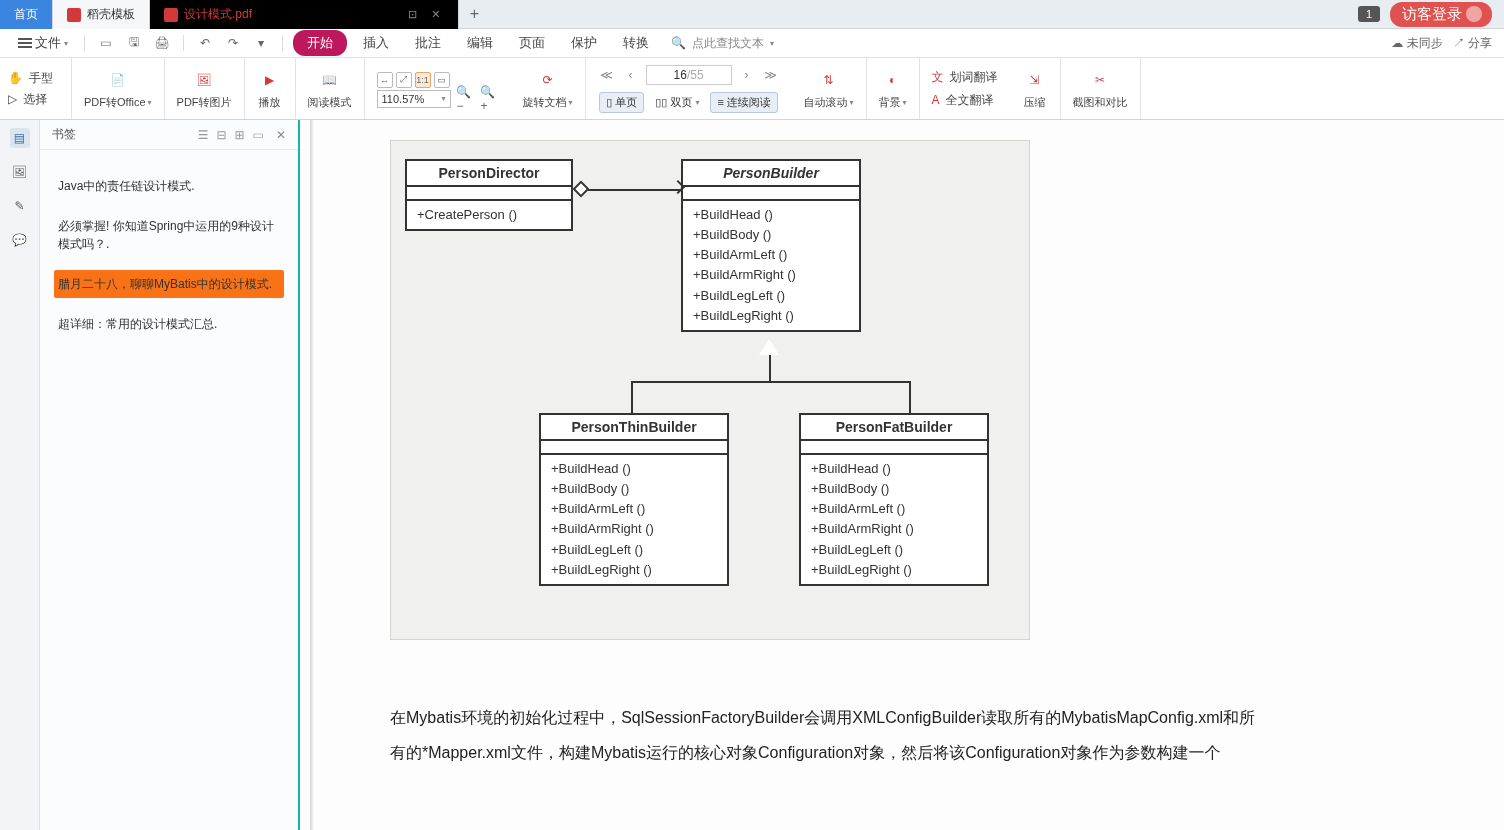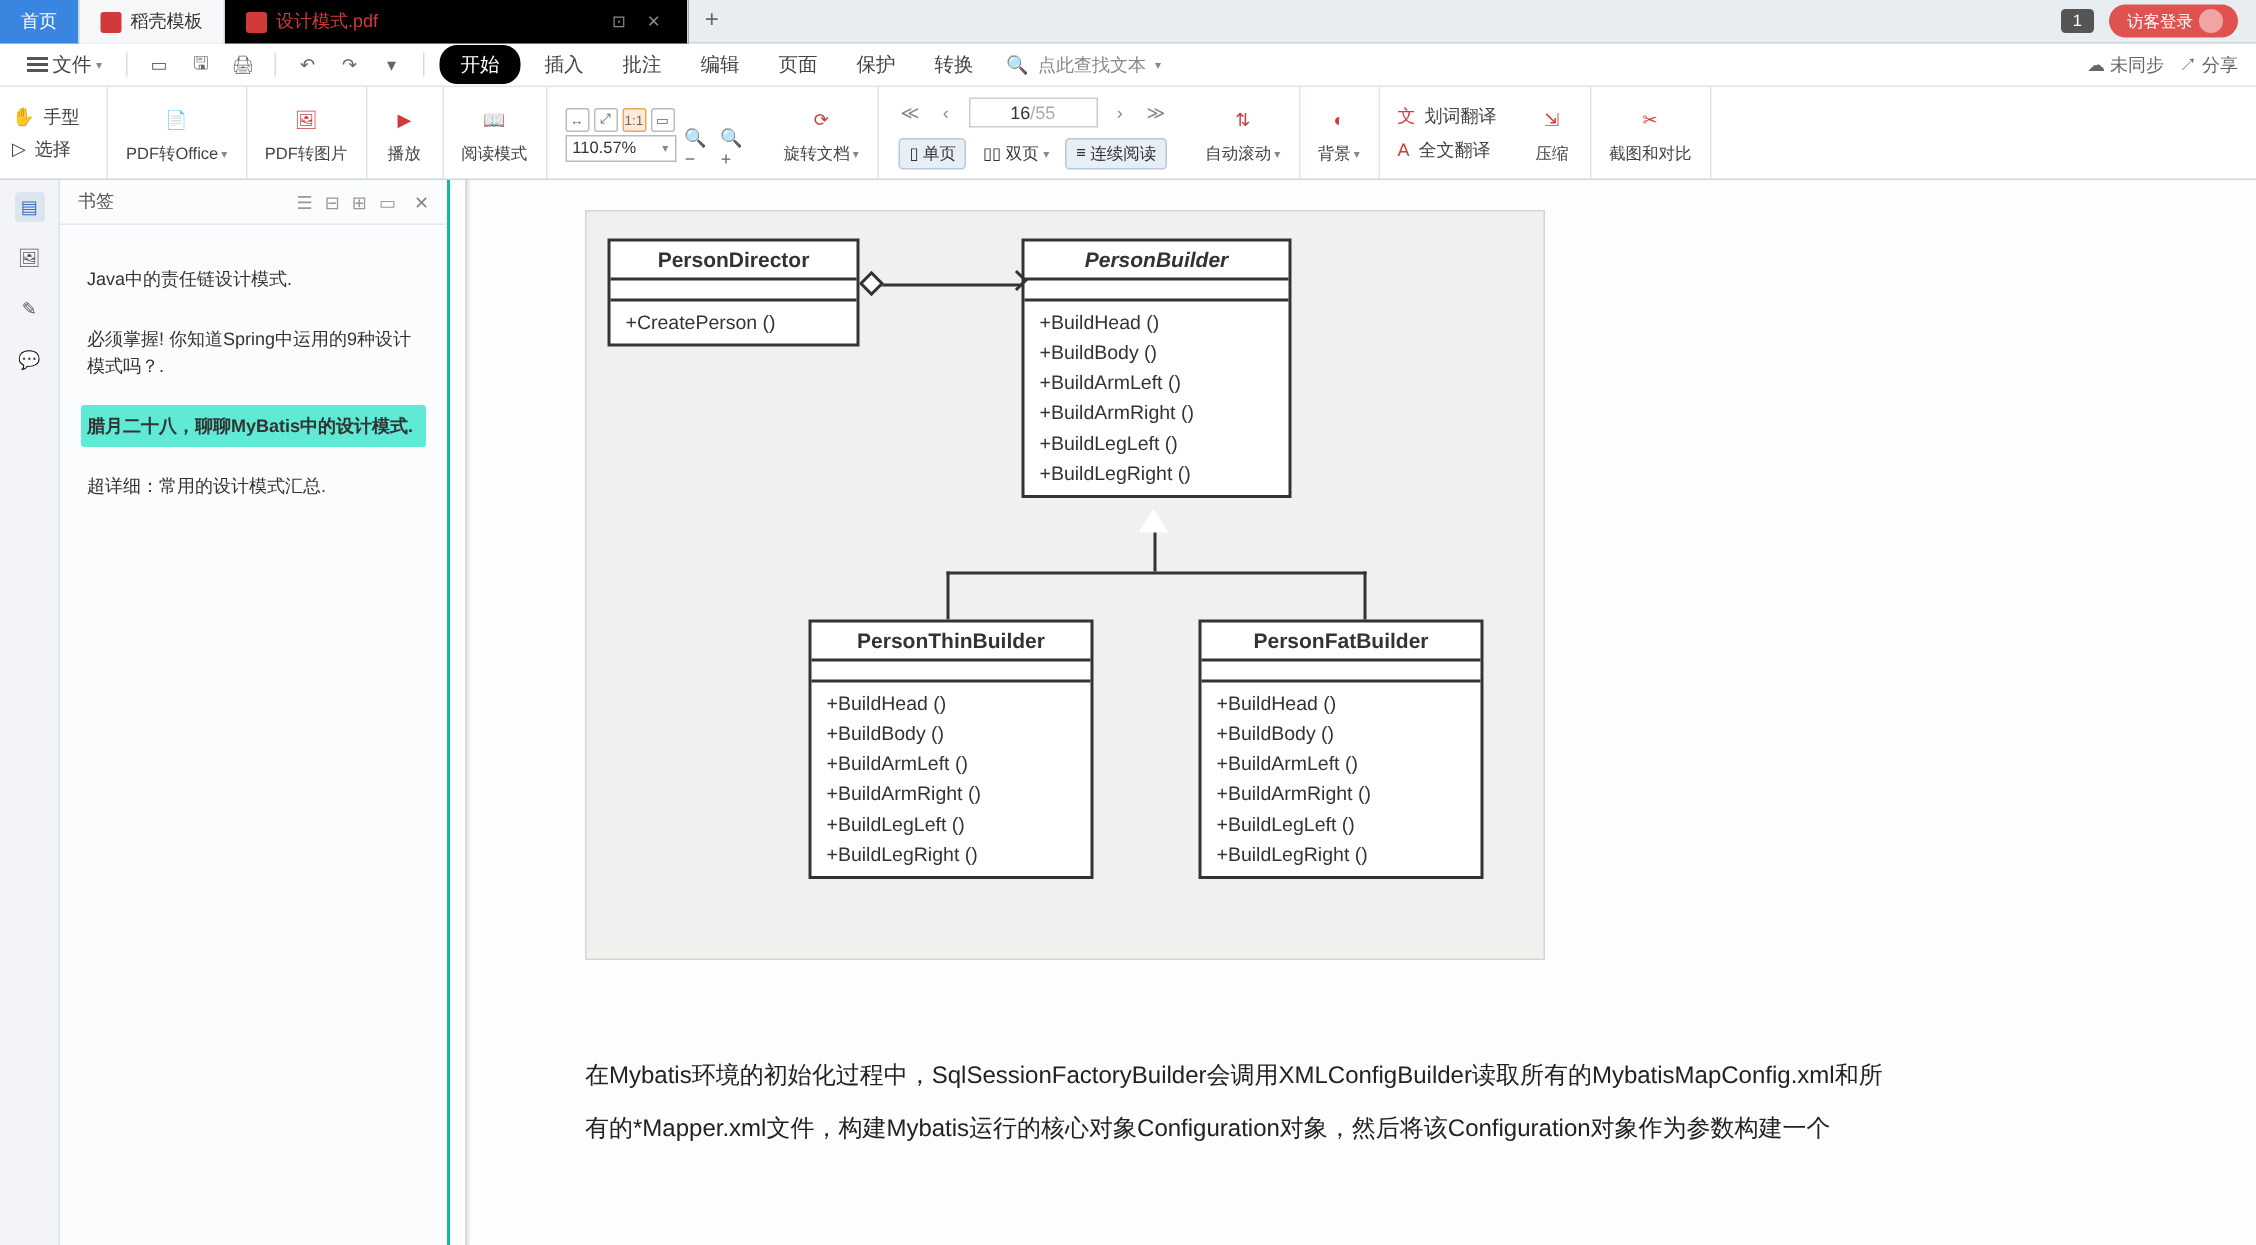--- a/index.html
+++ b/index.html
@@ -10,32 +10,32 @@
 .tab.home{background:#3a85e0;color:#fff;}
 .tab.dk{background:#f5f7f9;color:#333;}
 .tab.active{background:#000000;color:#d23a3a;}
 .tab .ic{width:14px;height:14px;display:inline-block;}
 .tab .ic.dk{background:#d23a3a;border-radius:2px;}
 .tab .ic.pdf{background:#d23a3a;border-radius:2px;}
 .tab .pin,.tab .close{color:#888;font-size:11px;padding:0 4px;}
 .add-tab{width:30px;display:flex;align-items:center;justify-content:center;color:#666;font-size:16px;}
 .title-right{margin-left:auto;display:flex;align-items:center;gap:10px;padding-right:12px;}
 .badge{background:#555;color:#fff;border-radius:3px;padding:2px 8px;font-size:11px;}
-.login-btn{background:#e0524f;color:#fff;border-radius:12px;padding:3px 10px 3px 12px;font-size:11px;display:flex;align-items:center;gap:4px;}
+.login-btn{background:#e0524f;color:#fff;border-radius:12px;padding:3px 10px 3px 12px;font-size:15px;display:flex;align-items:center;gap:4px;}
 .login-btn .avatar{width:16px;height:16px;border-radius:50%;background:#f1a5a3;}
 
 .menu-bar{height:29px;display:flex;align-items:center;padding:0 12px;border-bottom:1px solid #e0e4e8;gap:6px;}
 .menu-btn{display:flex;align-items:center;gap:3px;padding:3px 6px;color:#444;cursor:pointer;font-size:13px;}
 .menu-btn.file{font-weight:500;}
 .hamburger{display:inline-block;width:14px;height:10px;border-top:2px solid #555;border-bottom:2px solid #555;position:relative;}
 .hamburger:before{content:"";position:absolute;top:2px;left:0;right:0;height:2px;background:#555;}
 .caret{font-size:8px;color:#888;}
 .sep{width:1px;height:16px;background:#d8dce0;margin:0 4px;}
 .icon-btn{width:22px;height:22px;display:flex;align-items:center;justify-content:center;color:#666;cursor:pointer;}
-.pill{background:#000000;color:#fff;border-radius:12px;padding:4px 14px;font-size:13px;}
+.pill{background:#be185d;color:#fff;border-radius:12px;padding:4px 14px;font-size:13px;}
 .menu-item{padding:3px 10px;color:#444;cursor:pointer;font-size:13px;}
 .search-box{display:flex;align-items:center;gap:6px;color:#888;margin-left:6px;}
 .menu-right{margin-left:auto;display:flex;align-items:center;gap:10px;color:#666;}
 
 .ribbon{height:62px;display:flex;align-items:stretch;border-bottom:1px solid #d0d5da;background:#fff;}
 .ribbon-left{width:72px;display:flex;flex-direction:column;justify-content:center;gap:4px;padding:4px 8px;border-right:1px solid #e0e4e8;}
 .rl-item{display:flex;align-items:center;gap:6px;font-size:12px;color:#444;cursor:pointer;}
 .ribbon-group{display:flex;flex-direction:column;align-items:center;justify-content:center;padding:4px 12px;gap:2px;border-right:1px solid #e0e4e8;}
 .ribbon-group.nb{border-right:none;}
 .ribbon-group .big-icon{width:26px;height:26px;display:flex;align-items:center;justify-content:center;color:#d23a3a;}
@@ -59,21 +59,21 @@
 .side-strip{width:40px;background:#f2f4f7;border-right:1px solid #dde1e6;display:flex;flex-direction:column;align-items:center;padding-top:8px;gap:14px;}
 .side-strip .sic{width:20px;height:20px;color:#555;cursor:pointer;display:flex;align-items:center;justify-content:center;border-radius:3px;}
 .side-strip .sic.active{background:#dbe5ee;color:#3a6fb5;}
 .bookmark-panel{width:260px;background:#fbfcfd;border-right:2px solid #14b8a6;display:flex;flex-direction:column;}
 .bm-head{height:30px;display:flex;align-items:center;padding:0 12px;border-bottom:1px solid #e4e8ec;}
 .bm-head .title{font-size:12px;color:#555;}
 .bm-head .tools{margin-left:auto;display:flex;gap:8px;color:#999;}
 .bm-head .bm-close{margin-left:12px;color:#888;cursor:pointer;}
 .bm-list{padding:10px 14px;font-size:12px;color:#333;}
 .bm-item{padding:5px 4px;line-height:1.5;cursor:pointer;border-radius:2px;margin-top:12px;}
-.bm-item.sel{background:#5eead4;font-weight:bold;}
+.bm-item.sel{background:#f97316;}
 
 .pdf-view{flex:1;background:#fdfdfd;position:relative;overflow:hidden;}
 .page-shadow{position:absolute;left:10px;top:0;width:4px;bottom:0;background:linear-gradient(to right,#d0d3d7,transparent);}
 .pdf-content{padding:20px 90px;}
 .uml-img{width:640px;height:500px;background:#f0f0ee;border:1px solid #d5d5d0;position:relative;font-family:"Times New Roman",serif;}
 .uml-box{position:absolute;border:2px solid #333;background:#fff;}
 .uml-box .hd{border-bottom:2px solid #333;padding:4px 10px;font-weight:bold;text-align:center;font-size:14px;}
 .uml-box .bd{padding:4px 10px;font-size:13px;line-height:1.55;}
 .uml-line{position:absolute;background:#333;}
 .diamond{position:absolute;width:12px;height:12px;border:2px solid #333;background:#fff;transform:rotate(45deg);}

